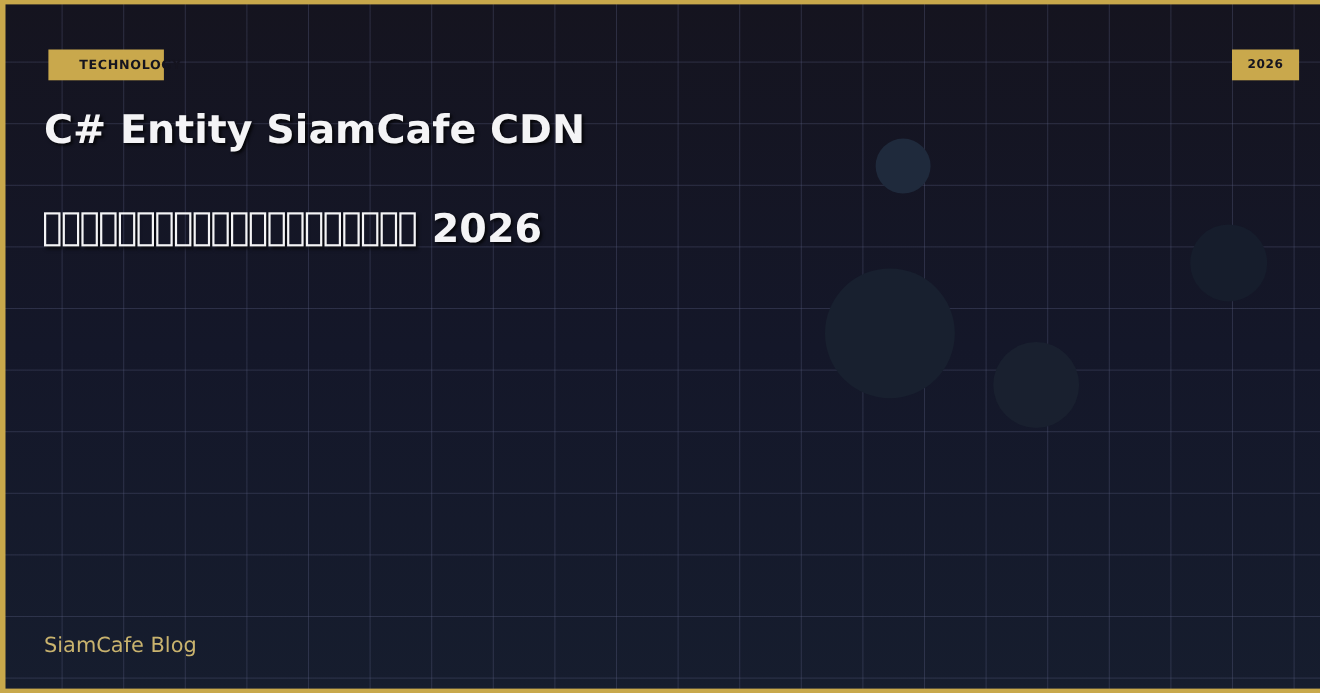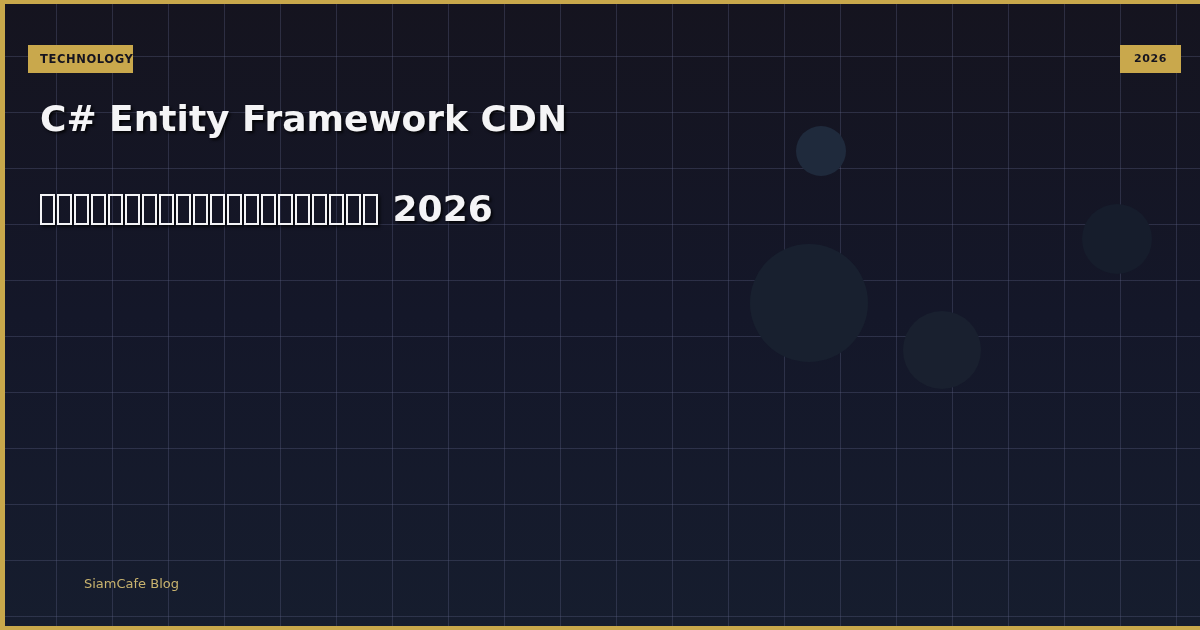--- a/index.html
+++ b/index.html
@@ -8,45 +8,45 @@
          font-family: "DejaVu Sans", sans-serif; }
   .grid { position: absolute; inset: 0;
           background-image:
             linear-gradient(to right, rgba(90,95,130,0.35) 1px, transparent 1px),
             linear-gradient(to bottom, rgba(90,95,130,0.35) 1px, transparent 1px);
           background-size: 56px 56px; }
   .frame { position: absolute; inset: 0; border-top: 4px solid #c8a84b; border-left: 5px solid #c8a84b; border-bottom: 4px solid #c8a84b; box-sizing: border-box; pointer-events: none; }
   .circle { position: absolute; border-radius: 50%; }
   .badge { position: absolute; top: 45px; height: 28px; background: #c9a84c; color: #15141f;
            font-weight: bold; font-size: 11.5px; letter-spacing: 0.6px; line-height: 28px; white-space: nowrap; }
-  .badge-cat { left: 28px; width: 105px; padding-left: 12px; box-sizing: border-box; overflow: visible; }
+  .badge-cat { left: 44px; width: 105px; padding-left: 28px; box-sizing: border-box; overflow: visible; }
   .badge-year { left: 1120px; width: 61px; text-align: center; font-size: 11px; }
   .title { position: absolute; left: 40px; top: 96px; width: 640px; color: #f4f4f6; font-weight: bold;
            font-size: 36px; line-height: 45px; text-shadow: 2px 2px 3px rgba(0,0,0,0.8); margin: 0; }
   .tofu { display: inline-block; width: 15px; height: 31px; border: 2.5px solid #f4f4f6; margin-right: 2px;
           vertical-align: -4px; box-sizing: border-box; box-shadow: 2px 2px 3px rgba(0,0,0,0.7); }
-  .footer { position: absolute; left: 40px; top: 576px; color: #c9b36e; font-size: 13px; margin-left: 44px; }
+  .footer { position: absolute; left: 40px; top: 576px; color: #c9b36e; font-size: 19px; }
 </style>
 </head>
 <body>
 
 <div class="grid"></div>
 
 <div id="circles">
     <div class="circle" style="left: 796px; top: 126px; height: 50px; width: 50px; background: rgb(31, 42, 60);"></div>
     <div class="circle" style="left: 750px; top: 244px; height: 118px; width: 118px; background: rgb(24, 32, 47);"></div>
     <div class="circle" style="left: 903px; top: 311px; height: 78px; width: 78px; background: rgb(25, 32, 47);"></div>
     <div class="circle" style="left: 1082px; top: 204px; height: 70px; width: 70px; background: rgb(22, 29, 44);"></div>
   </div>
 
 <div class="badge badge-cat">TECHNOLOGY</div>
 <div class="badge badge-year">2026</div>
 
 <h1 class="title">
-  <span>C# Entity Framework CDN</span><br>
+  <span>C# Entity SiamCafe CDN</span><br>
   <br>
   <span id="tofu-row"><span class="tofu"></span><span class="tofu"></span><span class="tofu"></span><span class="tofu"></span><span class="tofu"></span><span class="tofu"></span><span class="tofu"></span><span class="tofu"></span><span class="tofu"></span><span class="tofu"></span><span class="tofu"></span><span class="tofu"></span><span class="tofu"></span><span class="tofu"></span><span class="tofu"></span><span class="tofu"></span><span class="tofu"></span><span class="tofu"></span><span class="tofu"></span><span class="tofu"></span></span>
   <span>2026</span>
 </h1>
 
 <div class="footer">SiamCafe Blog</div>
 
 <div class="frame"></div>
 
 </body></html>

